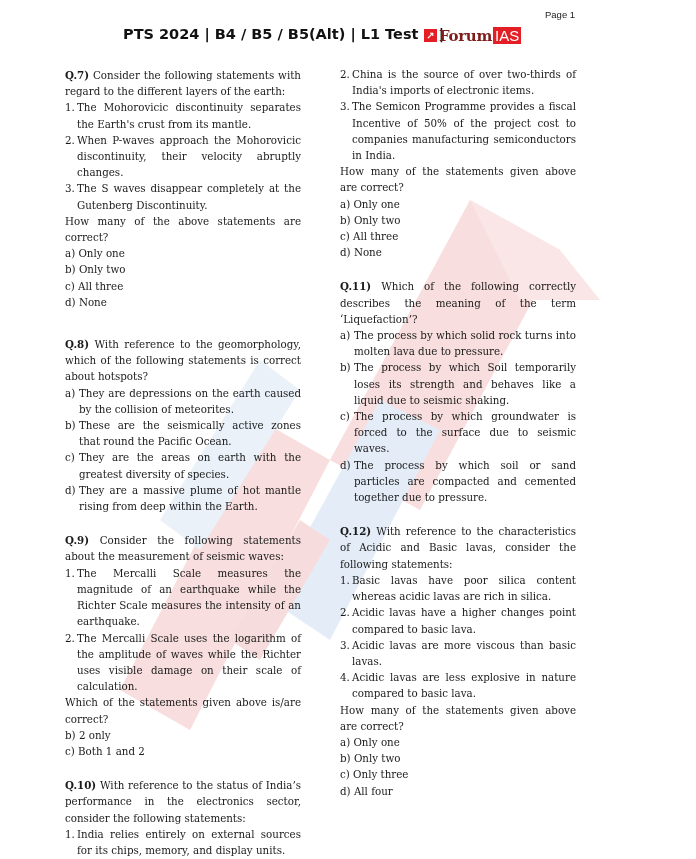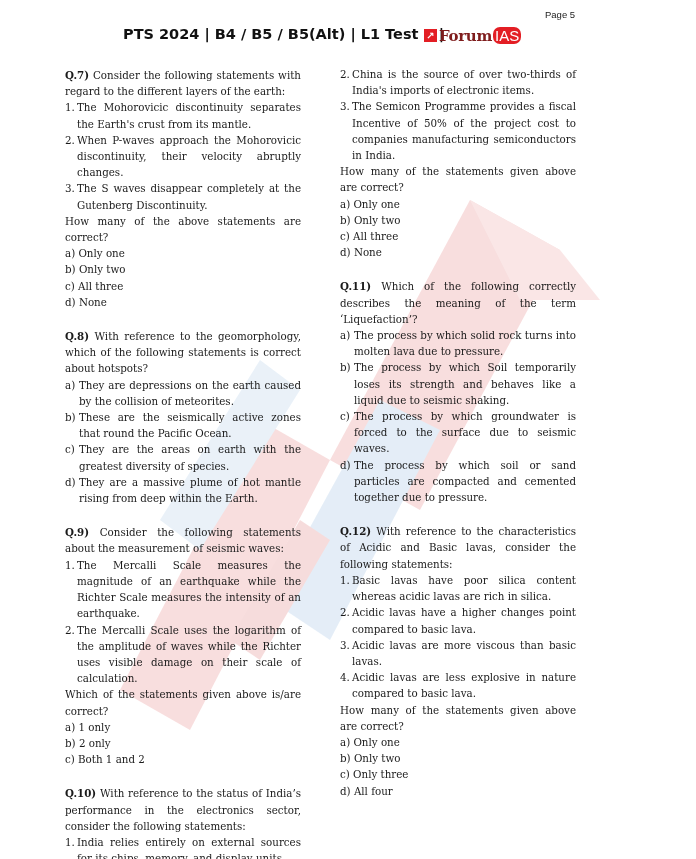--- a/index.html
+++ b/index.html
@@ -6,21 +6,21 @@
   body { width:696px; height:859px; position:relative; overflow:hidden;
          font-family:"DejaVu Serif", serif; color:#1a1a1a; }
   .watermark { position:absolute; left:0; top:0; width:696px; height:859px; pointer-events:none; z-index:0; }
   .page-label { position:absolute; top:9px; left:545px; font-family:"Liberation Sans", sans-serif; font-size:9.5px; color:#222; z-index:2; }
   .header { position:absolute; top:26px; left:0; width:696px; text-align:left; z-index:2;
             font-family:"DejaVu Sans", sans-serif; font-weight:bold; font-size:14.5px; color:#111; }
   .header .title { position:absolute; left:123px; top:0; white-space:nowrap; }
   .logo { position:absolute; left:424px; top:1px; height:17px; display:flex; align-items:center; }
   .logo .arrow { width:13px; height:13px; background:#e31e24; color:#fff; font-size:10px; line-height:13px; text-align:center; margin-right:2px; }
   .logo .forum { font-family:"DejaVu Serif", serif; font-weight:bold; color:#7f1d1d; font-size:15px; letter-spacing:-0.3px; }
-  .logo .ias { background:#e31e24; color:#fff; font-family:"Liberation Sans", sans-serif; font-weight:normal; font-size:15px; padding:0 2px; margin-left:1px; line-height:17px;border-radius:7px; }
+  .logo .ias { background:#e31e24; color:#fff; font-family:"Liberation Sans", sans-serif; font-weight:normal; font-size:15px; padding:0 2px; margin-left:1px; line-height:17px; }
 
   .col { position:absolute; top:67px; width:236px; z-index:2; font-size:10.3px; line-height:16.2px; }
   .col.left { left:65px; }
   .col.right { left:340px; top:66px; }
   .q { margin-bottom:16px; }
   .just { text-align:justify; text-align-last:auto; }
   .stem b { font-weight:bold; }
   .item { display:flex; }
   .item .n { flex:0 0 auto; width:12px; }
   .item .n.l { width:14px; }
@@ -34,21 +34,21 @@
   <g opacity="0.55">
     <polygon points="120,690 260,420 330,460 190,730" fill="#f3c4c4"></polygon>
     <polygon points="330,460 470,200 560,250 420,510" fill="#f3c4c4"></polygon>
     <polygon points="470,200 560,250 600,300 520,300" fill="#f6d3d3"></polygon>
     <polygon points="270,600 380,400 440,430 330,640" fill="#cfe0f1"></polygon>
     <polygon points="160,520 260,360 300,390 200,550" fill="#d9e7f4"></polygon>
     <polygon points="230,640 300,520 330,540 260,660" fill="#f0c0c0"></polygon>
   </g>
 </svg>
 
-<div class="page-label">Page 5</div>
+<div class="page-label">Page 1</div>
 
 <div class="header">
   <span class="title">PTS 2024 | B4 / B5 / B5(Alt) | L1 Test 9 |</span>
   <span class="logo">
     <span class="arrow">↗</span>
     <span class="forum">Forum</span>
     <span class="ias">IAS</span>
   </span>
 </div>
 
@@ -68,21 +68,21 @@
         <span class="n">3.</span>
         <span class="t">The S waves disappear completely at the Gutenberg Discontinuity.</span>
       </div>
     <div class="just">How many of the above statements are correct?</div>
     <div class="opt">a) Only one</div>
     <div class="opt">b) Only two</div>
     <div class="opt">c) All three</div>
     <div class="opt">d) None</div>
   </div>
 
-  <div class="q" style="margin-top:18px">
+  <div class="q" style="margin-top:26px">
     <div class="stem just"><b>Q.8)</b> <span>With reference to the geomorphology, which of the following statements is correct about hotspots?</span></div>
     <div class="item">
         <span class="n l">a)</span>
         <span class="t">They are depressions on the earth caused by the collision of meteorites.</span>
       </div>
     <div class="item">
         <span class="n l">b)</span>
         <span class="t">These are the seismically active zones that round the Pacific Ocean.</span>
       </div>
     <div class="item">
@@ -99,21 +99,20 @@
     <div class="stem just"><b>Q.9)</b> <span>Consider the following statements about the measurement of seismic waves:</span></div>
     <div class="item">
         <span class="n">1.</span>
         <span class="t">The Mercalli Scale measures the magnitude of an earthquake while the Richter Scale measures the intensity of an earthquake.</span>
       </div>
     <div class="item">
         <span class="n">2.</span>
         <span class="t">The Mercalli Scale uses the logarithm of the amplitude of waves while the Richter uses visible damage on their scale of calculation.</span>
       </div>
     <div class="just">Which of the statements given above is/are correct?</div>
-    <div class="opt">a) 1 only</div>
     <div class="opt">b) 2 only</div>
     <div class="opt">c) Both 1 and 2</div>
   </div>
 
   <div class="q" style="margin-top:18px">
     <div class="stem just"><b>Q.10)</b> <span>With reference to the status of India’s performance in the electronics sector, consider the following statements:</span></div>
     <div class="item">
         <span class="n">1.</span>
         <span class="t">India relies entirely on external sources for its chips, memory, and display units.</span>
       </div>

